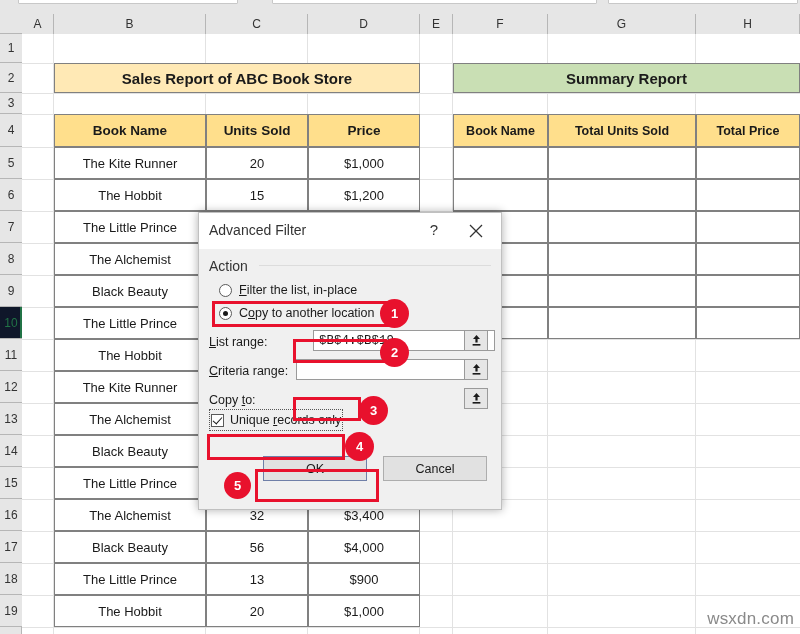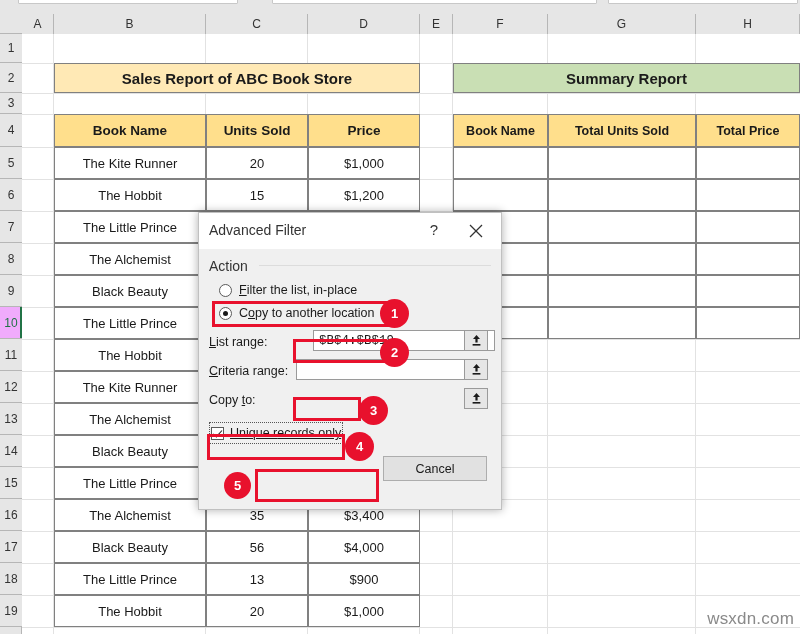--- a/index.html
+++ b/index.html
@@ -41,21 +41,21 @@
     border-left:8px solid transparent; border-bottom:8px solid #a6a6a6;
   }
 
   .rowhead-col { position:absolute; left:0; top:20px; width:22px; height:600px;
     background:#e6e6e6; border-right:1px solid #b6b6b6; }
   .rowhead {
     position:absolute; left:0; width:22px;
     text-align:center; font-size:12px; color:#333;
     border-bottom:1px solid #b6b6b6; background:#e6e6e6;
   }
-  .rowhead.sel { background:#f0abfc; color:#217346; font-weight:normal; }
+  .rowhead.sel { background:#0f172a; color:#217346; font-weight:normal; }
   .rowhead.sel::after{
     content:""; position:absolute; right:0; top:0; bottom:0; width:2px; background:#217346;
   }
 
   .gridbg { position:absolute; left:22px; top:20px; width:778px; height:600px; background:#fff; }
   .gl-v { position:absolute; top:0; width:1px; height:600px; background:#e2e2e2; }
   .gl-h { position:absolute; left:0; height:1px; width:778px; background:#e2e2e2; }
 
   
   .cell {
@@ -253,21 +253,21 @@
   <div class="cell" style="left:206px;top:165px;width:102px;height:32px;">15</div>
   <div class="cell" style="left:206px;top:197px;width:102px;height:32px;"></div>
   <div class="cell" style="left:206px;top:229px;width:102px;height:32px;"></div>
   <div class="cell" style="left:206px;top:261px;width:102px;height:32px;"></div>
   <div class="cell" style="left:206px;top:293px;width:102px;height:32px;"></div>
   <div class="cell" style="left:206px;top:325px;width:102px;height:32px;"></div>
   <div class="cell" style="left:206px;top:357px;width:102px;height:32px;"></div>
   <div class="cell" style="left:206px;top:389px;width:102px;height:32px;"></div>
   <div class="cell" style="left:206px;top:421px;width:102px;height:32px;"></div>
   <div class="cell" style="left:206px;top:453px;width:102px;height:32px;"></div>
-  <div class="cell" style="left:206px;top:485px;width:102px;height:32px;">35</div>
+  <div class="cell" style="left:206px;top:485px;width:102px;height:32px;">32</div>
   <div class="cell" style="left:206px;top:517px;width:102px;height:32px;">56</div>
   <div class="cell" style="left:206px;top:549px;width:102px;height:32px;">13</div>
   <div class="cell" style="left:206px;top:581px;width:102px;height:32px;">20</div>
 
   <div class="cell" style="left:308px;top:133px;width:112px;height:32px;">$1,000</div>
   <div class="cell" style="left:308px;top:165px;width:112px;height:32px;">$1,200</div>
   <div class="cell" style="left:308px;top:197px;width:112px;height:32px;"></div>
   <div class="cell" style="left:308px;top:229px;width:112px;height:32px;"></div>
   <div class="cell" style="left:308px;top:261px;width:112px;height:32px;"></div>
   <div class="cell" style="left:308px;top:293px;width:112px;height:32px;"></div>
@@ -355,25 +355,26 @@
     <div class="fld-label" style="left:10px;top:144px;">
       Copy <span class="u">t</span>o:
     </div>
     <div class="picker" style="left:265px;top:139px;">
       <svg width="13" height="13" viewBox="0 0 13 13" aria-hidden="true">
         <path d="M6.5 1 L10 5 H7.6 V8.5 H5.4 V5 H3 Z" fill="#1a1a1a"></path>
         <rect x="2.6" y="10" width="7.8" height="1.6" fill="#1a1a1a"></rect>
       </svg>
     </div>
 
-    <div class="chk-row focus-dots" style="left:12px;top:175px;text-decoration:underline;">
+    <div class="chk-row focus-dots" style="left:12px;top:162px;">
       <span class="chk on"></span>
       <span>Unique <span class="u">r</span>ecords only</span>
     </div>
 
+    <div class="btn default" style="left:64px;top:207px;width:104px;">OK</div>
     <div class="btn" style="left:184px;top:207px;width:104px;">Cancel</div>
 
   </div>
 </div>
 
 <div class="redbox" style="left:212px;top:301px;width:180px;height:26px;"></div>
 <div class="badge" style="left:380px;top:299px;width:29px;height:29px;">1</div>
 
 <div class="redbox" style="left:293px;top:339px;width:94px;height:24px;"></div>
 <div class="badge" style="left:380px;top:338px;width:29px;height:29px;">2</div>

